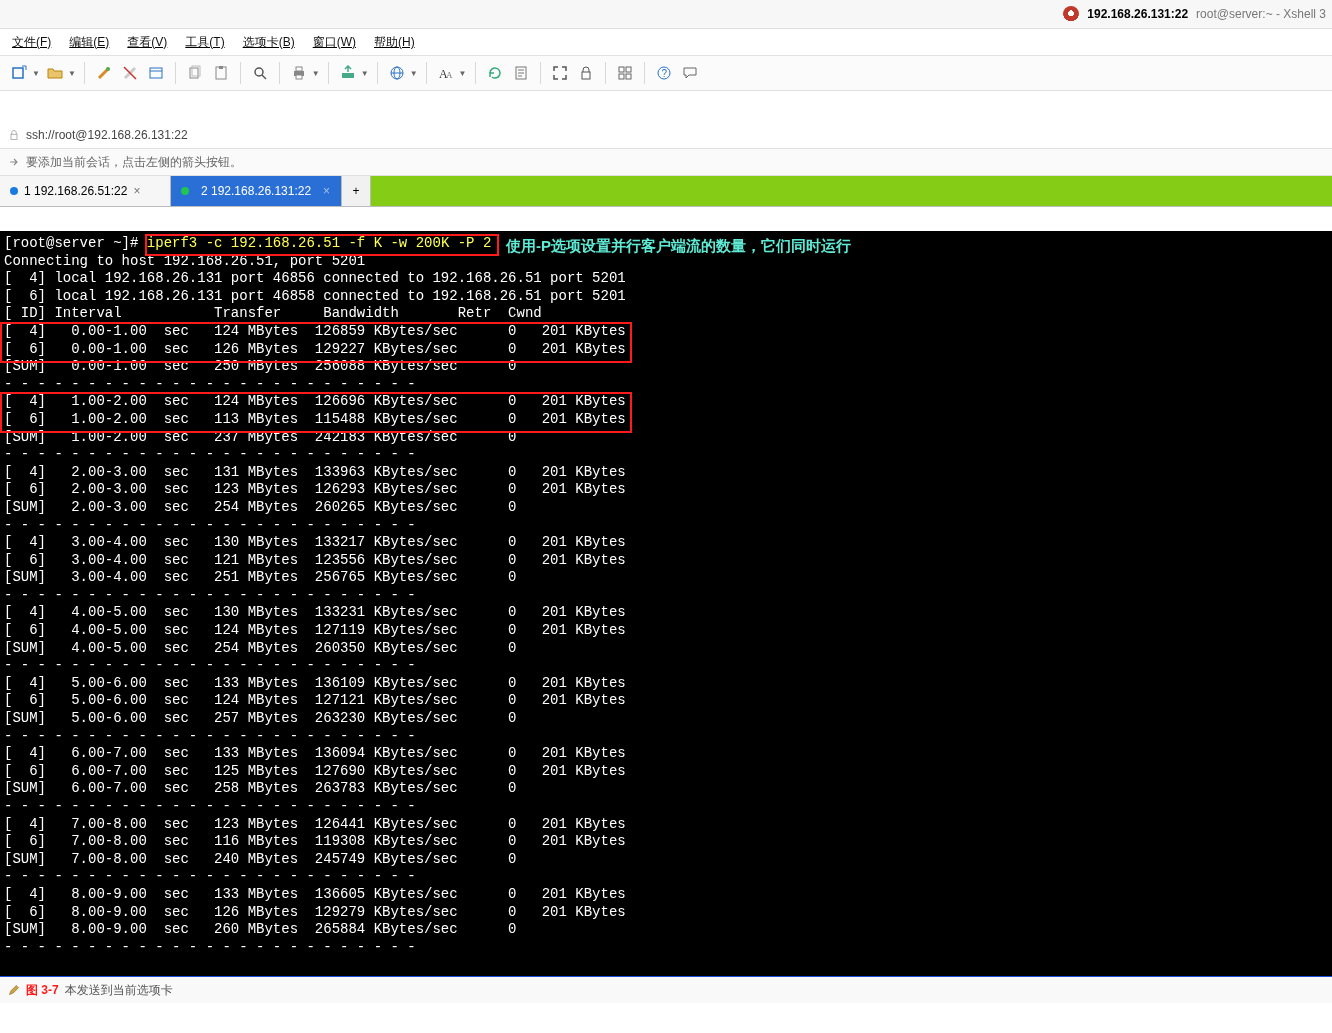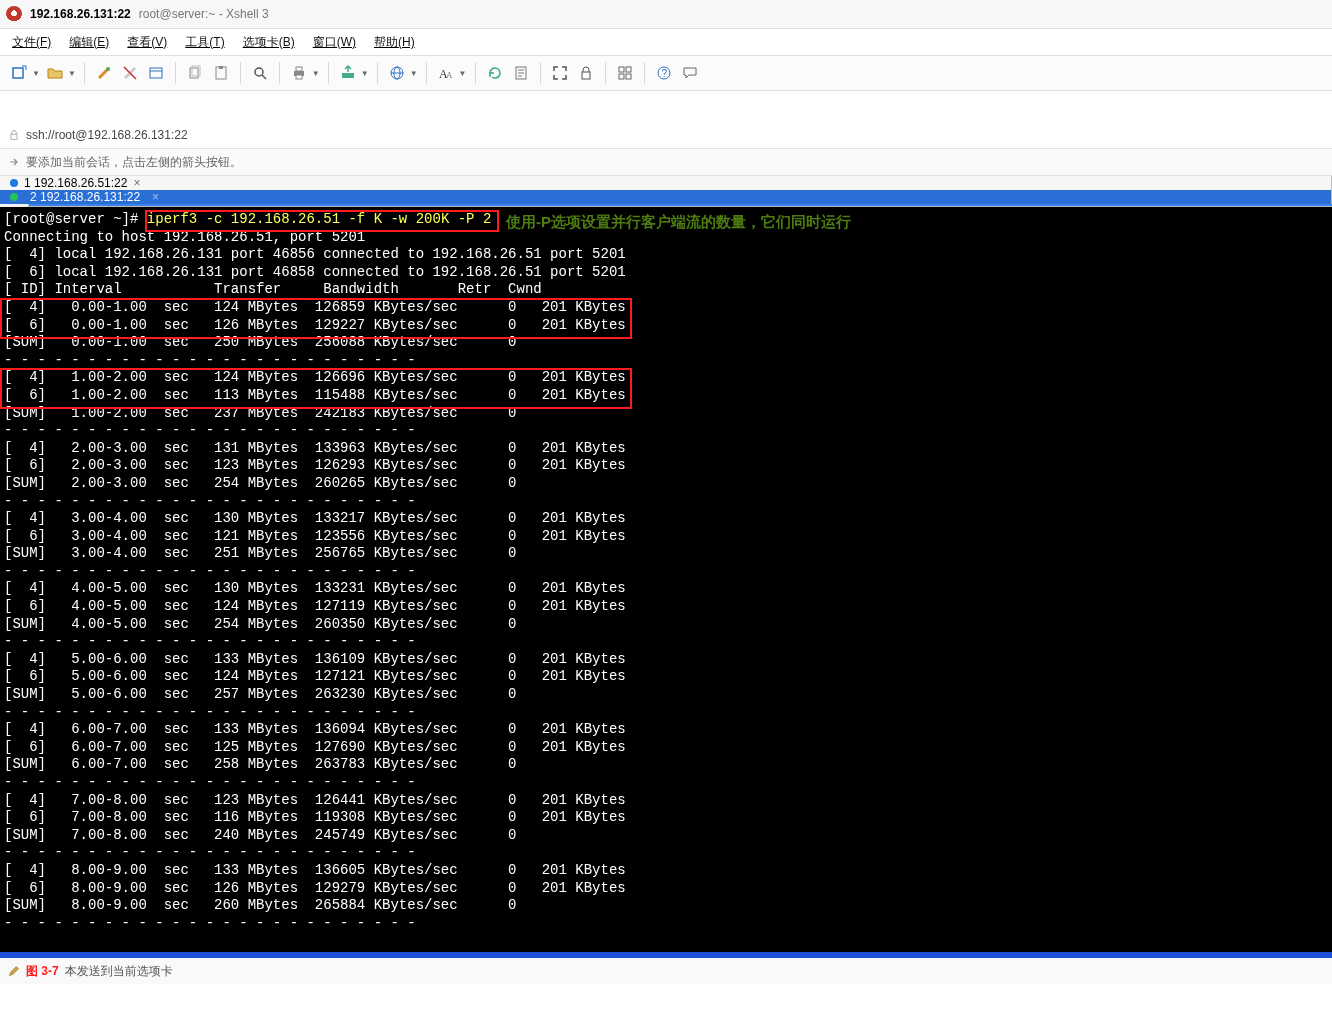--- a/index.html
+++ b/index.html
@@ -1,42 +1,42 @@
 <!DOCTYPE html>
 <html><head>
 <meta charset="utf-8">
 <style>
 html,body{margin:0;padding:0;background:#fff;font-family:"Segoe UI",Tahoma,sans-serif;font-size:12px;color:#000;width:1332px;}
-.titlebar{height:28px;display:flex;align-items:center;padding:0 6px;gap:8px;border-bottom:1px solid #e0e0e0;background:#f7f7f7;}
+.titlebar{height:28px;display:flex;align-items:center;padding:0 6px;gap:8px;border-bottom:1px solid #e0e0e0;background:#f7f7f7;justify-content:flex-end;}
 .titlebar .logo{width:16px;height:16px;background:radial-gradient(circle at 50% 45%,#fff 0 3px,#c0392b 3px 8px,transparent 8px);border-radius:50%;}
 .titlebar .ip{font-weight:700;color:#000;}
 .titlebar .sub{color:#777;}
 .menubar{height:26px;display:flex;align-items:center;gap:18px;padding:0 12px;border-bottom:1px solid #e0e0e0;background:#fff;text-decoration:underline;}
 .menubar span{color:#111;}
 .toolbar{height:34px;display:flex;align-items:center;gap:4px;padding:0 8px;border-bottom:1px solid #e0e0e0;background:#fbfbfb;}
 .ticon{width:22px;height:22px;display:inline-flex;align-items:center;justify-content:center;border-radius:2px;}
 .ticon svg{width:16px;height:16px;}
 .tsep{width:1px;height:22px;background:#d8d8d8;margin:0 4px;}
 .caret{font-size:8px;color:#666;margin-left:-2px;align-self:center;}
 .addr{height:26px;display:flex;align-items:center;gap:6px;padding:0 8px;border-bottom:1px solid #e0e0e0;background:#fff;color:#444;margin-top:31px;}
 .addr .lock{width:12px;height:12px;}
 .hint{height:26px;display:flex;align-items:center;gap:6px;padding:0 8px;border-bottom:1px solid #e0e0e0;background:#fafafa;color:#666;font-family:Liberation Mono, monospace;}
-.tabs{height:30px;display:flex;align-items:stretch;background:#3b82f6;border-bottom:1px solid #bbb;flex-direction:column;}
+.tabs{height:30px;display:flex;align-items:stretch;background:#84cc16;border-bottom:1px solid #bbb;}
 .tab{display:flex;align-items:center;gap:6px;padding:0 10px;border-right:1px solid #bbb;background:#f6f6f6;cursor:pointer;min-width:150px;}
 .tab.active{background:#2a6fd6;color:#fff;gap:12px;}
 .tab .dot{width:8px;height:8px;border-radius:50%;}
 .tab .dot.blue{background:#1a7be0;}
 .tab .dot.green{background:#23c552;}
 .tab .close{opacity:.55;}
 .newtab{width:28px;display:flex;align-items:center;justify-content:center;background:#f1f1f1;border-right:1px solid #bbb;cursor:pointer;}
-.term{background:#000;color:#fff;font-family:Consolas,"Courier New",monospace;font-size:14px;line-height:17.6px;padding:4px 4px 20px 4px;white-space:pre;position:relative;min-height:720px;}
+.term{background:#000;color:#fff;font-family:Consolas,"Courier New",monospace;font-size:14px;line-height:17.6px;padding:4px 4px 20px 4px;white-space:pre;position:relative;min-height:720px;margin-top:24px;}
 .term .yellow{color:#ffff55;}
-.term .annot{position:absolute;color:#4d7c0f;font-family:"Microsoft YaHei",Arial,sans-serif;font-weight:700;font-size:15px;}
+.term .annot{position:absolute;color:#5eead4;font-family:"Microsoft YaHei",Arial,sans-serif;font-weight:700;font-size:15px;}
 .term .cmdbox{position:absolute;border:2px solid #ff1b1b;pointer-events:none;}
-.footer{height:26px;display:flex;align-items:center;padding:0 8px;gap:6px;background:#f9f9f9;border-top:6px solid #1d4ed8;color:#555;}
+.footer{height:26px;display:flex;align-items:center;padding:0 8px;gap:6px;background:#f9f9f9;border-top:1px solid #1d4ed8;color:#555;}
 .footer .fig{color:#ff1b1b;font-weight:700;}
 </style>
 </head>
 <body>
 
 <div class="titlebar">
   <span class="logo"></span>
   <span class="ip">192.168.26.131:22</span>
   <span class="sub">root@server:~ - Xshell 3</span>
 </div>

